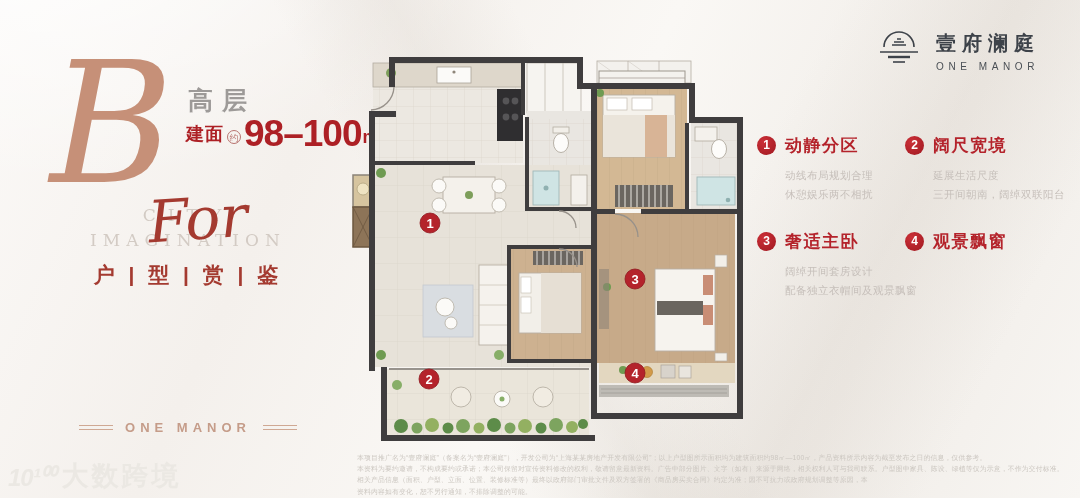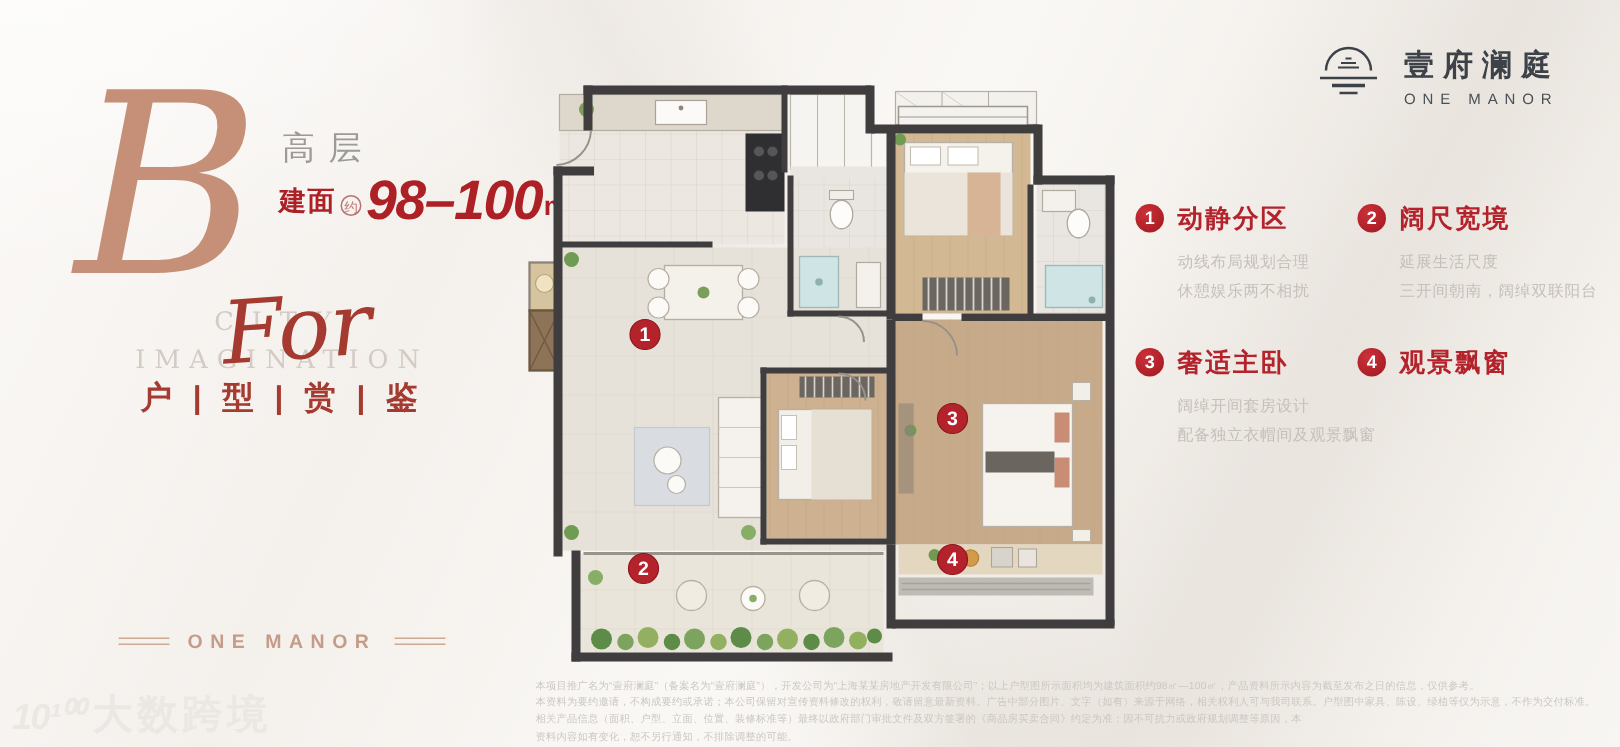--- a/index.html
+++ b/index.html
@@ -13,38 +13,38 @@
     content:""; position:absolute; inset:-120px;
     background:
       linear-gradient(62deg, transparent 42%, rgba(215,208,199,.28) 49%, transparent 56%),
       linear-gradient(118deg, transparent 60%, rgba(210,202,193,.25) 70%, transparent 80%),
       radial-gradient(ellipse 700px 380px at 12% 8%, rgba(255,255,255,.8), transparent 65%);
     pointer-events:none;
   }
   
   .big-b{ position:absolute; left:50px; top:40px; font-family:"DejaVu Serif",serif;
     font-style:italic; font-size:168px; line-height:1; color:#c69078; }
-  .floor-tag{ position:absolute; left:188px; top:84px; font-size:22px; letter-spacing:9px;
-    color:#9d9a98; font-weight:normal; }
+  .floor-tag{ position:absolute; left:188px; top:84px; font-size:25px; letter-spacing:9px;
+    color:#9d9a98; font-weight:bold; }
   .area-line{ position:absolute; left:186px; top:116px; display:flex; align-items:flex-end;
     color:#ad2025; }
   .area-label{ font-size:18px; font-weight:bold; letter-spacing:1px; padding-bottom:5px; }
   .area-note{ width:14px; height:14px; border:1px solid #b8736f; border-radius:50%;
     font-size:9px; line-height:14px; text-align:center; color:#b8736f; margin:0 3px 7px 3px; }
-  .area-value{ font-size:37px; font-weight:bold; letter-spacing:-1px; line-height:.95;font-style:italic; }
+  .area-value{ font-size:37px; font-weight:bold; letter-spacing:-1px; line-height:.95; }
   .area-unit{ font-size:18px; font-weight:bold; padding-bottom:3px; margin-left:1px; }
   .rooms-line{ position:absolute; left:188px; top:160px; font-size:15px; letter-spacing:2px;
     color:#a3918a; }
   .slogan{ position:absolute; left:52px; top:205px; width:272px; text-align:center;
     font-family:"DejaVu Serif",serif; color:#d3cbc4; }
   .slogan .l1{ font-size:17px; letter-spacing:12px; }
   .slogan .l2{ font-size:17px; letter-spacing:6px; margin-top:5px; }
   .slogan-script{ position:absolute; left:148px; top:190px; font-family:"DejaVu Serif",serif;
     font-style:italic; font-size:58px; color:#a43a30; line-height:1; transform:rotate(-4deg); }
-  .review{ position:absolute; left:52px; top:251px; width:272px; text-align:center;
+  .review{ position:absolute; left:52px; top:261px; width:272px; text-align:center;
     font-size:21px; letter-spacing:4px; color:#a43a30; font-weight:bold; }
   .brand-footer{ position:absolute; left:52px; top:420px; width:272px; display:flex;
     align-items:center; justify-content:center; gap:12px; color:#c59c89; }
   .brand-footer .txt{ font-size:13px; letter-spacing:5px; font-weight:bold; }
   .deco{ width:34px; height:5px; border-top:1px solid #cfa893; border-bottom:1px solid #cfa893; }
   
   .logo{ position:absolute; right:40px; top:20px; display:flex; align-items:center; gap:12px; }
   .logo-text .cn{ font-size:20px; letter-spacing:6px; color:#3d4249; font-weight:bold;margin-top:10px; }
   .logo-text .en{ font-size:10px; letter-spacing:4.6px; color:#4a4f55; margin-top:4px; }
   

